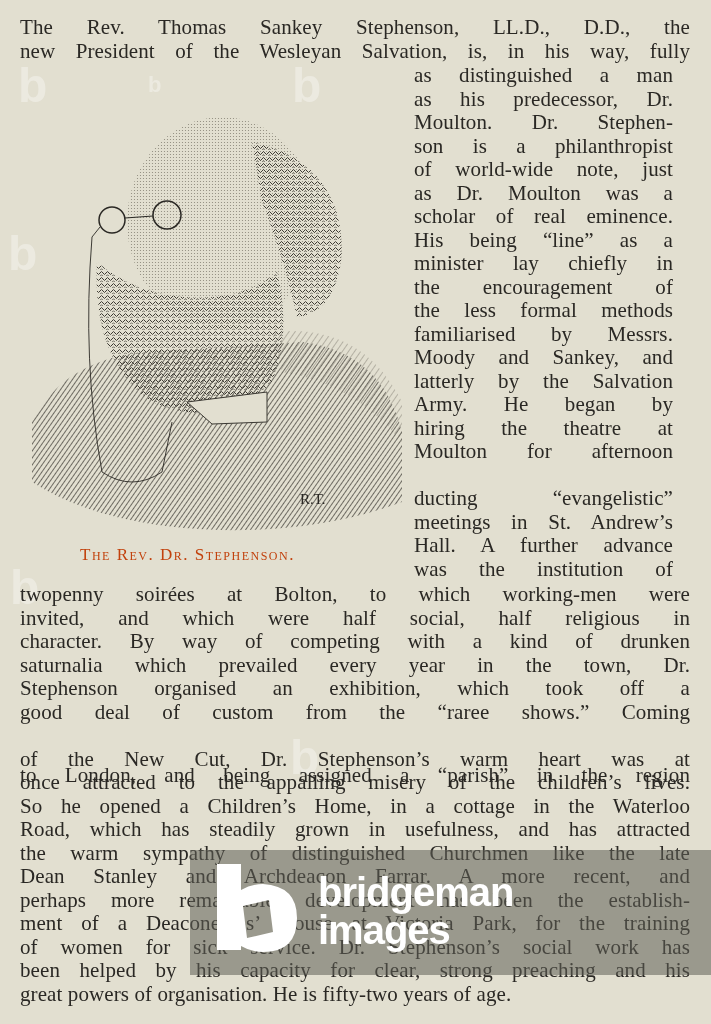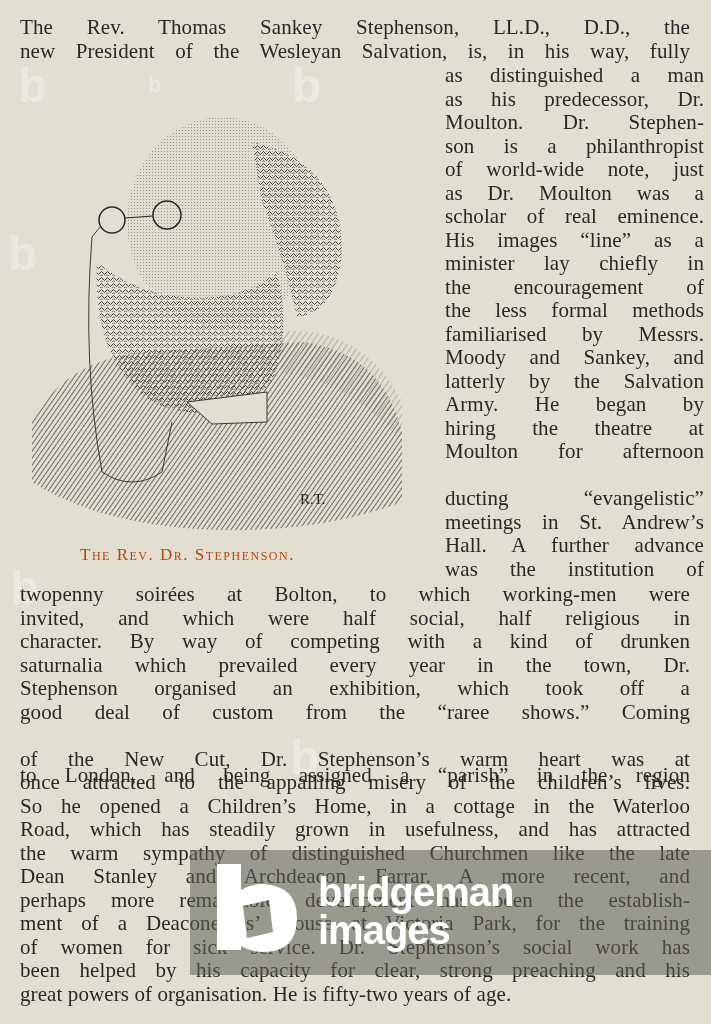--- a/index.html
+++ b/index.html
@@ -23,21 +23,21 @@
     .line {
       position: absolute;
       font-size: 21px;
       line-height: 23px;
       white-space: nowrap;
       text-align: justify;
       text-align-last: justify;
       letter-spacing: 0.1px;
     }
     .full { left: 20px; width: 670px; }
-    .col  { left: 414px; width: 259px; margin-left: 31px; }
+    .col  { left: 414px; width: 259px; }
     .last { text-align-last: left; }
 
     .portrait {
       position: absolute;
       left: 22px;
       top: 102px;
       width: 390px;
       height: 430px;
     }
     .caption {
@@ -143,21 +143,21 @@
 
   <div class="caption">The Rev. Dr. Stephenson.</div>
 
   <div class="line col" style="top:64px">as distinguished a man</div>
   <div class="line col" style="top:88px">as his predecessor, Dr.</div>
   <div class="line col" style="top:111px">Moulton. Dr. Stephen-</div>
   <div class="line col" style="top:135px">son is a philanthropist</div>
   <div class="line col" style="top:158px">of world-wide note, just</div>
   <div class="line col" style="top:182px">as Dr. Moulton was a</div>
   <div class="line col" style="top:205px">scholar of real eminence.</div>
-  <div class="line col" style="top:229px">His images “line” as a</div>
+  <div class="line col" style="top:229px">His being “line” as a</div>
   <div class="line col" style="top:252px">minister lay chiefly in</div>
   <div class="line col" style="top:276px">the encouragement of</div>
   <div class="line col" style="top:299px">the less formal methods</div>
   <div class="line col" style="top:323px">familiarised by Messrs.</div>
   <div class="line col" style="top:346px">Moody and Sankey, and</div>
   <div class="line col" style="top:370px">latterly by the Salvation</div>
   <div class="line col" style="top:393px">Army. He began by</div>
   <div class="line col" style="top:417px">hiring the theatre at</div>
   <div class="line col" style="top:440px">Moulton for afternoon</div>
   <div class="line col" style="top:487px">ducting “evangelistic”</div>

